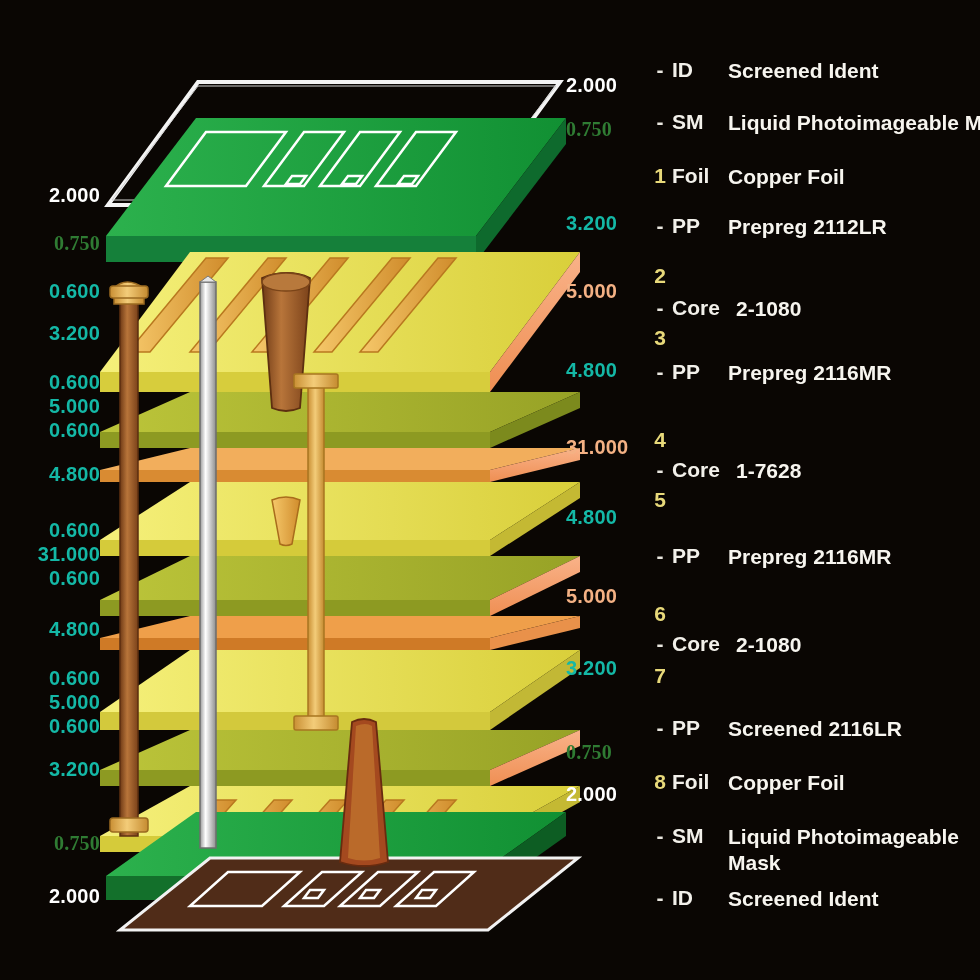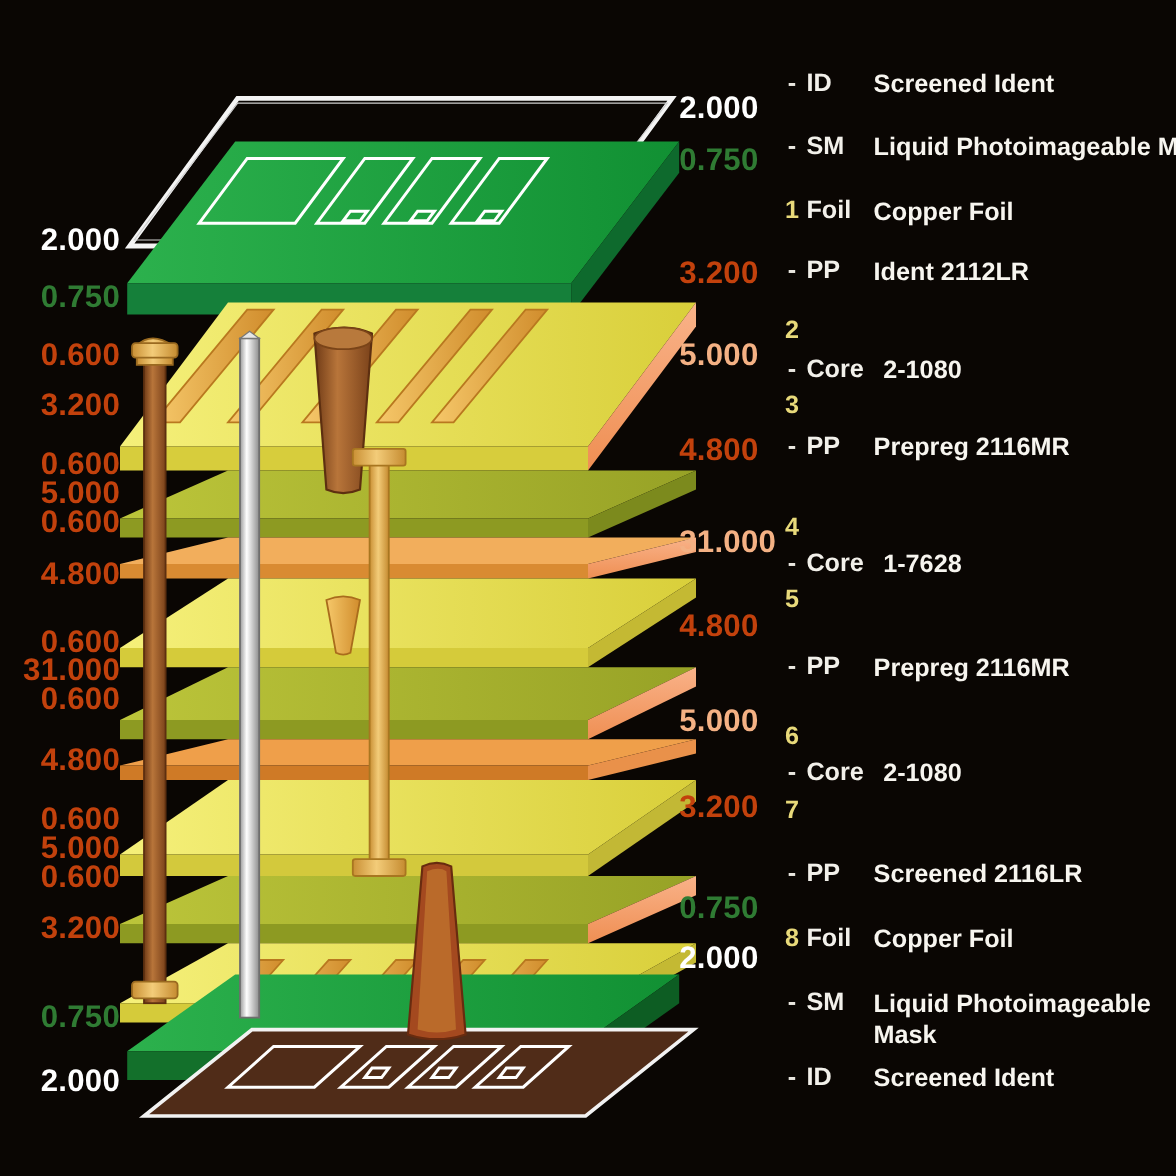--- a/index.html
+++ b/index.html
@@ -1,25 +1,25 @@
 <!DOCTYPE html>
 <html><head>
 <meta charset="utf-8">
 <style>
   html,body{margin:0;padding:0;background:#0a0603;}
   body{width:980px;height:980px;overflow:hidden;
        font-family:"Liberation Sans","DejaVu Sans",sans-serif;}
   #root{position:relative;width:980px;height:980px;background:#0a0603;}
 
-  .dim{position:absolute;font-weight:bold;font-size:26px;letter-spacing:0.2px;
+  .dim{position:absolute;font-weight:bold;font-size:20px;letter-spacing:0.2px;
        white-space:nowrap;}
   .dim.left{text-align:right;}
   .c-white{color:#ffffff;}
-  .c-green{color:#2f7b33;}
-  .c-yellow{color:#c2410c;}
+  .c-green{color:#2f7b33;font-family:Liberation Serif, serif;}
+  .c-yellow{color:#14b8a6;}
   .c-salmon{color:#f4b184;}
 
   
   #legend{position:absolute;left:650px;top:44px;width:330px;height:890px;}
   .lrow{position:absolute;left:0;white-space:nowrap;}
   .lnum{position:absolute;left:0;width:20px;text-align:center;
         font-size:21px;font-weight:bold;color:#e8d97a;}
   .ldash{position:absolute;left:0;width:20px;text-align:center;
         font-size:21px;font-weight:bold;color:#e9e6df;}
   .ltype{position:absolute;left:22px;font-size:21px;font-weight:bold;color:#f2f0ea;}
@@ -259,21 +259,21 @@
         <span class="ldesc">Liquid Photoimageable Mask</span>
       </div>
       <div class="lrow" style="top: 120px;">
         <span class="lnum">1</span>
         <span class="ltype">Foil</span>
         <span class="ldesc">Copper Foil</span>
       </div>
       <div class="lrow" style="top: 170px;">
         <span class="ldash">-</span>
         <span class="ltype">PP</span>
-        <span class="ldesc">Ident 2112LR</span>
+        <span class="ldesc">Prepreg 2112LR</span>
       </div>
       <div class="lrow" style="top: 220px;">
         <span class="lnum">2</span>
       </div>
       <div class="lrow" style="top: 252px;">
         <span class="ldash">-</span>
         <span class="ltype">Core</span>
         <span class="ldesc" style="left: 86px;">2-1080</span>
       </div>
       <div class="lrow" style="top: 282px;">

